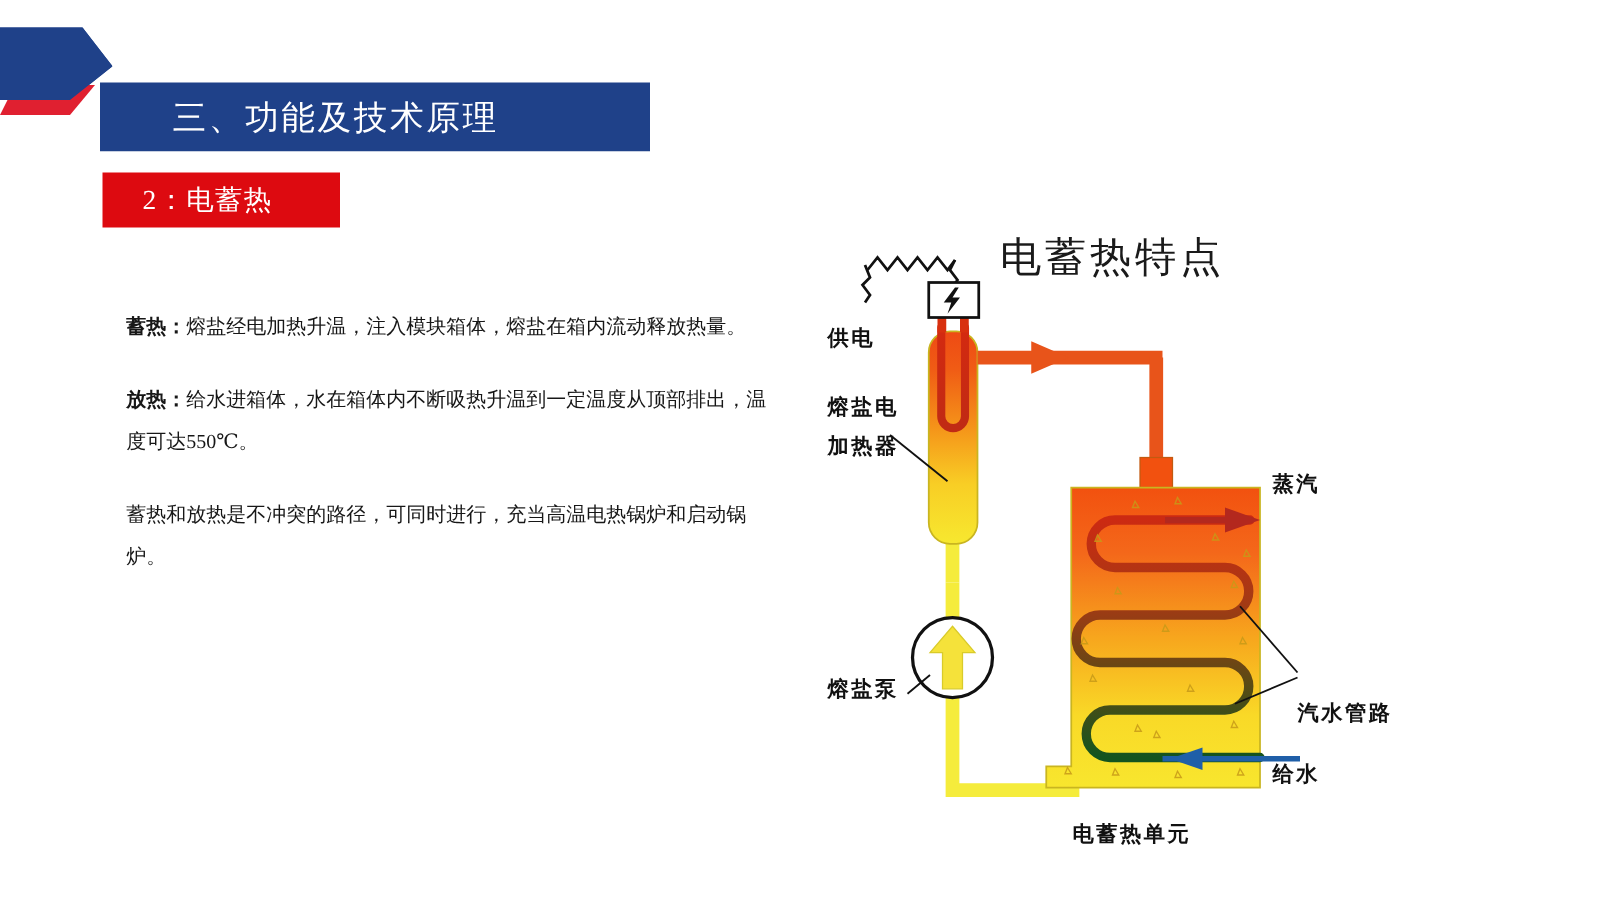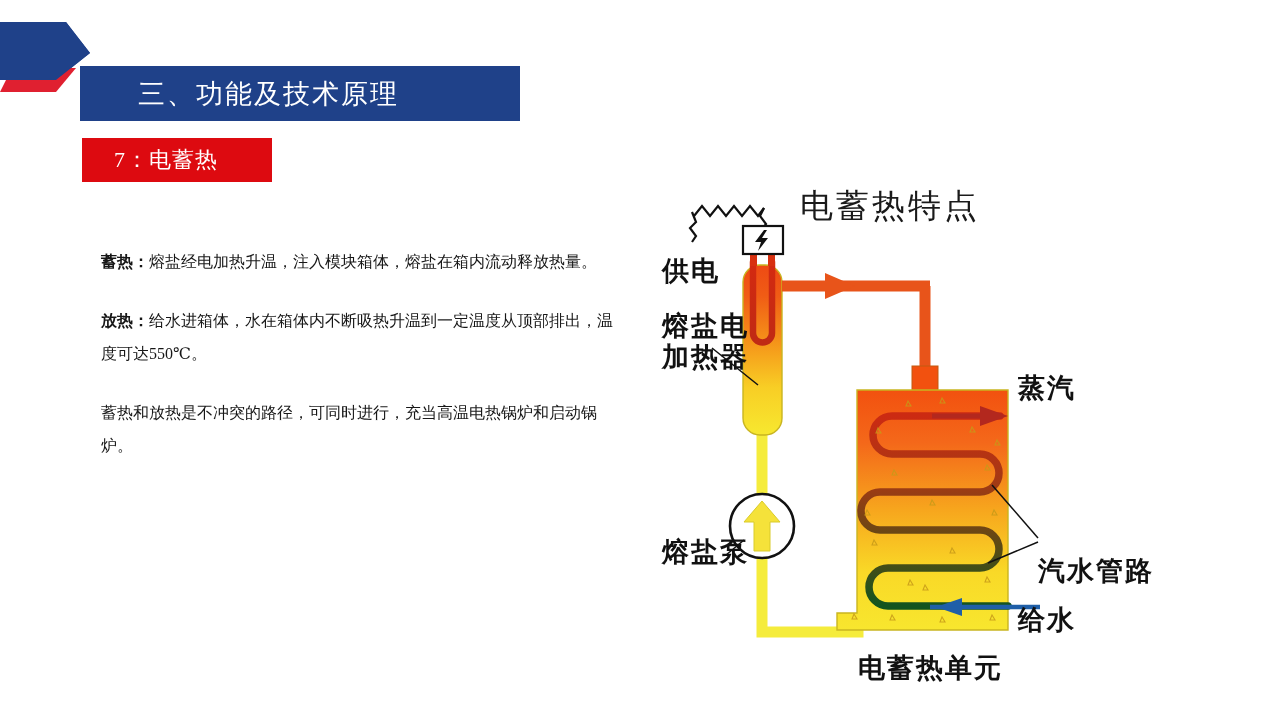--- a/index.html
+++ b/index.html
@@ -37,21 +37,21 @@
   .para b{font-weight:bold;}
   .para:last-child{margin-bottom:0;}
 
   
   .diagram{position:absolute;left:640px;top:170px;width:640px;height:530px;}
   .diagram-title{
     position:absolute;left:0;top:14px;width:500px;text-align:center;
     font-size:33px;color:#1a1a1a;letter-spacing:3px;
   }
   .hand{font-family:"DejaVu Serif",serif;font-weight:bold;color:#111;}
-  .lbl{position:absolute;font-size:27px;letter-spacing:2px;line-height:26px;}
+  .lbl{position:absolute;font-size:17px;letter-spacing:2px;line-height:26px;}
 </style>
 </head>
 <body>
 
 <div id="slide">
 
   <div class="corner">
     <svg width="90" height="72" viewBox="0 0 90 72">
       <polygon points="0,2 66,2 90,33 0,33" fill="#1F4189"></polygon>
       <polygon points="0,33 90,33 66,33 0,33" fill="#1F4189"></polygon>
@@ -59,21 +59,21 @@
       <polygon points="12,48 76,48 56,72 0,72" fill="#E02030"></polygon>
       <polygon points="0,2 66,2 90,33 56,60 0,60" fill="#1F4189"></polygon>
     </svg>
   </div>
 
   <div class="title-bar">
     <span>三、功能及技术原理</span>
   </div>
 
   <div class="sub-bar">
-    <span>7：电蓄热</span>
+    <span>2：电蓄热</span>
   </div>
 
   <div class="body-text">
     <div class="para">
       <b>蓄热：</b><span>熔盐经电加热升温，注入模块箱体，熔盐在箱内流动释放热量。</span>
     </div>
     <div class="para">
       <b>放热：</b><span>给水进箱体，水在箱体内不断吸热升温到一定温度从顶部排出，温度可达550℃。</span>
     </div>
     <div class="para">

